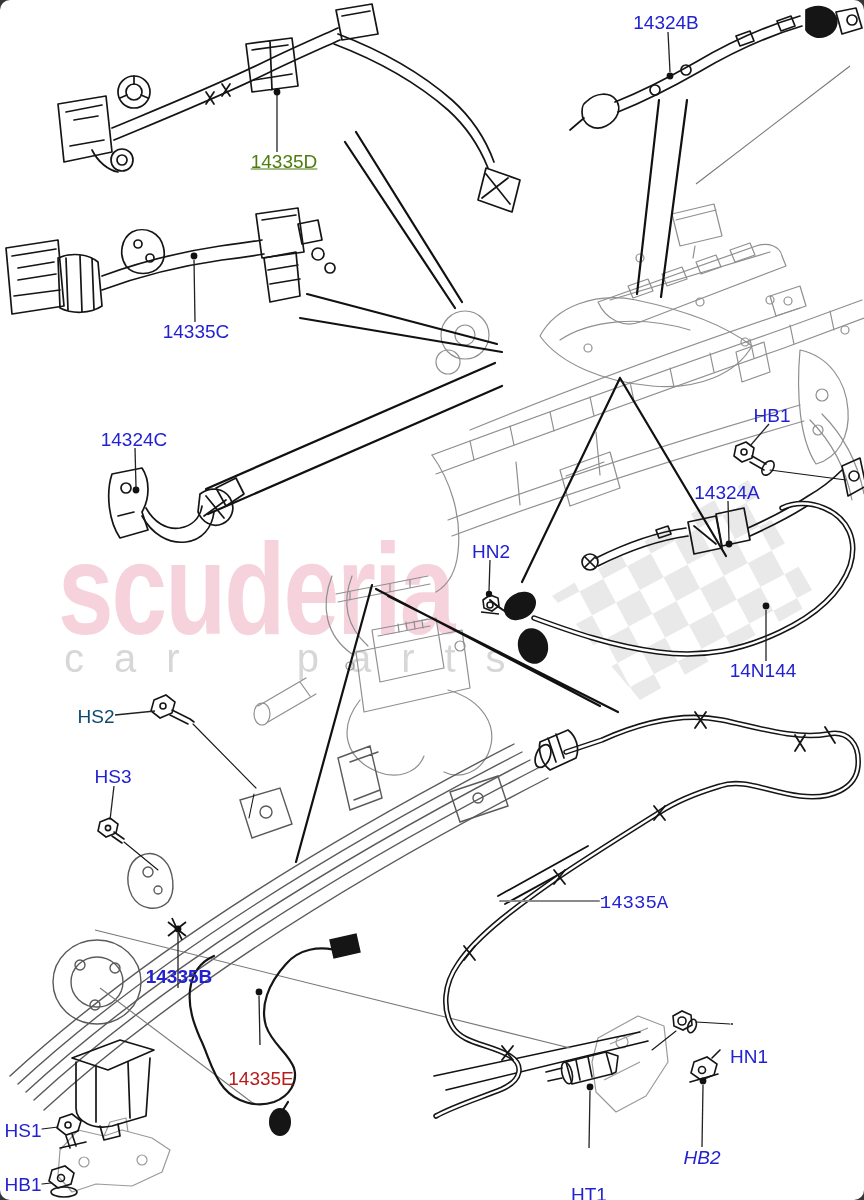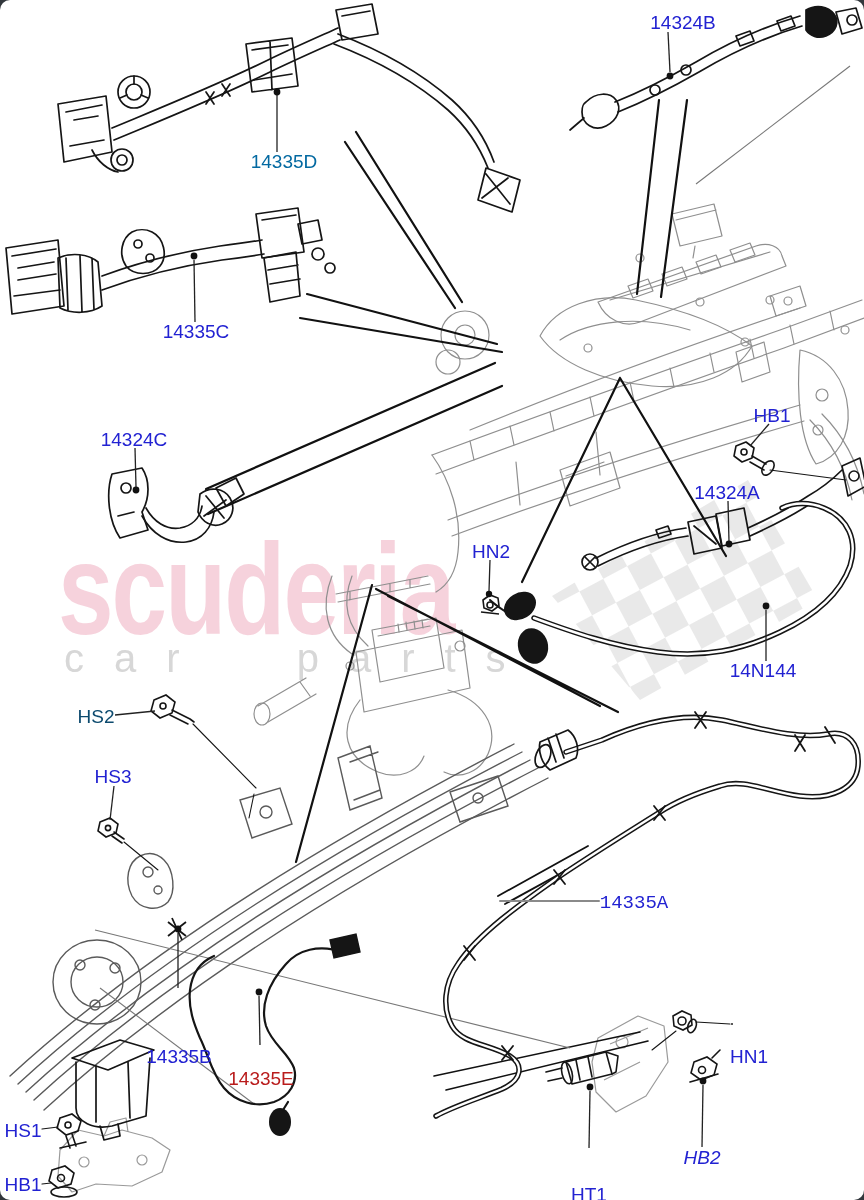--- a/index.html
+++ b/index.html
@@ -329,32 +329,32 @@
       <circle cx="489" cy="594" r="3.2"></circle>
       <circle cx="766" cy="606" r="3.4"></circle>
       <circle cx="178" cy="929" r="3.4"></circle>
       <circle cx="259" cy="992" r="3.4"></circle>
       <circle cx="590" cy="1087" r="3.4"></circle>
       <circle cx="703" cy="1081" r="3.4"></circle>
     </g>
   </svg>
 
   <div class="layer">
-    <span class="callout" style="left: 666px; top: 22px; color: rgb(34, 34, 210); margin-left: 17px;">14324B</span>
-    <span class="callout" style="left: 284px; top: 161px; color: #0369a1;">14335D</span>
+    <span class="callout" style="left: 666px; top: 22px; color: rgb(34, 34, 210);">14324B</span>
+    <span class="callout" style="left: 284px; top: 161px; color: #4d7c0f; text-decoration: underline;">14335D</span>
     <span class="callout" style="left: 196px; top: 331px; color: rgb(34, 34, 210);">14335C</span>
     <span class="callout" style="left: 134px; top: 439px; color: rgb(34, 34, 210);">14324C</span>
     <span class="callout" style="left: 772px; top: 415px; color: rgb(34, 34, 210);">HB1</span>
     <span class="callout" style="left: 727px; top: 492px; color: rgb(34, 34, 210);">14324A</span>
     <span class="callout" style="left: 491px; top: 551px; color: rgb(34, 34, 210);">HN2</span>
     <span class="callout" style="left: 763px; top: 670px; color: rgb(34, 34, 210);">14N144</span>
     <span class="callout" style="left: 96px; top: 716px; color: #0c4a6e;">HS2</span>
     <span class="callout" style="left: 113px; top: 776px; color: rgb(34, 34, 210);">HS3</span>
     <span class="callout" style="left: 634px; top: 903px; color: rgb(34, 34, 210); font-family: Liberation Mono, monospace;">14335A</span>
-    <span class="callout" style="left: 179px; top: 1056px; color: rgb(34, 34, 210);">14335B</span>
+    <span class="callout" style="left: 179px; top: 976px; color: rgb(34, 34, 210); font-weight: bold;">14335B</span>
     <span class="callout" style="left: 261px; top: 1078px; color: #b91c1c; text-align: right;">14335E</span>
     <span class="callout" style="left: 23px; top: 1130px; color: rgb(34, 34, 210);">HS1</span>
     <span class="callout" style="left: 23px; top: 1184px; color: rgb(34, 34, 210);">HB1</span>
     <span class="callout" style="left: 749px; top: 1024px; color: rgb(34, 34, 210); margin-top: 32px;">HN1</span>
     <span class="callout" style="left: 589px; top: 1158px; color: rgb(34, 34, 210); margin-top: 36px;">HT1</span>
     <span class="callout" style="left: 702px; top: 1157px; color: rgb(34, 34, 210); font-style: italic;">HB2</span>
   </div>
 </div>
 
 </body></html>

